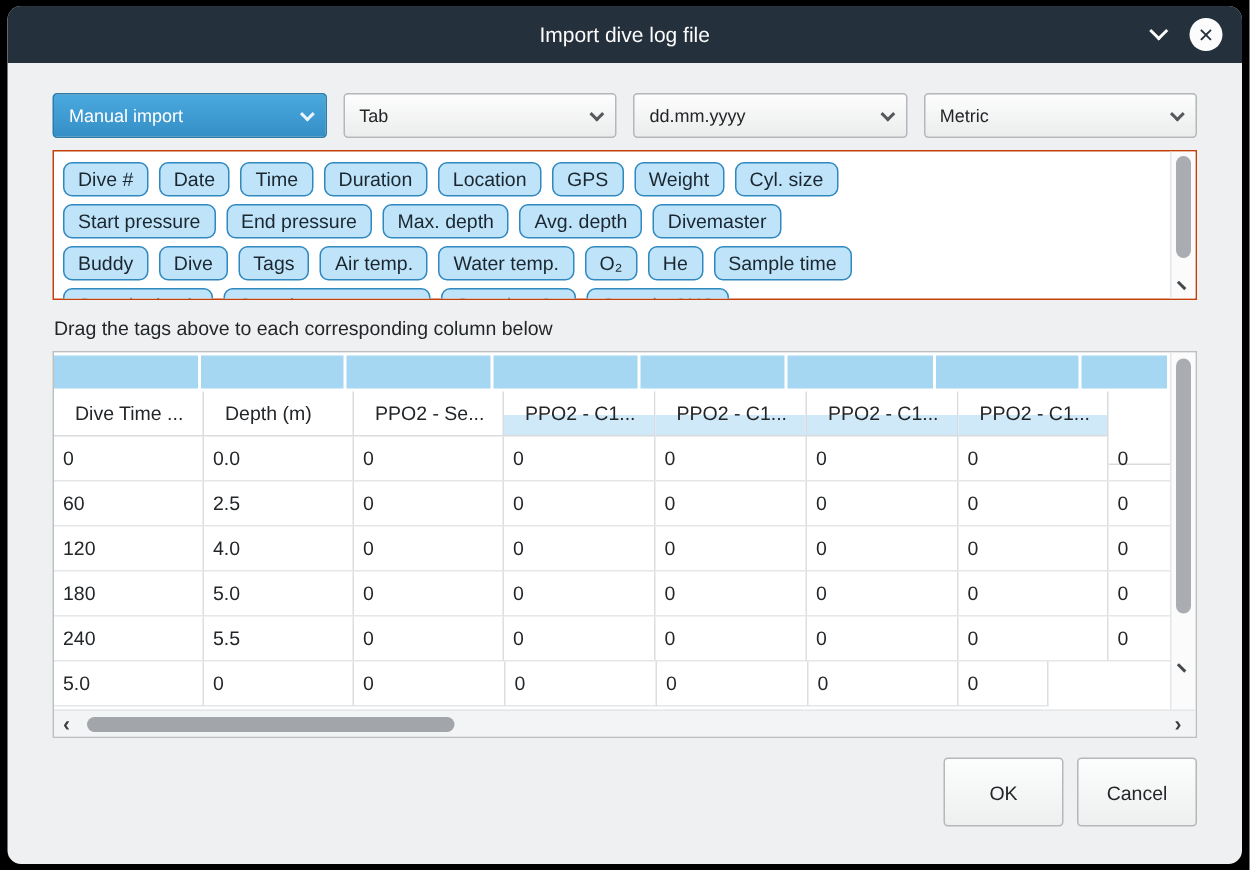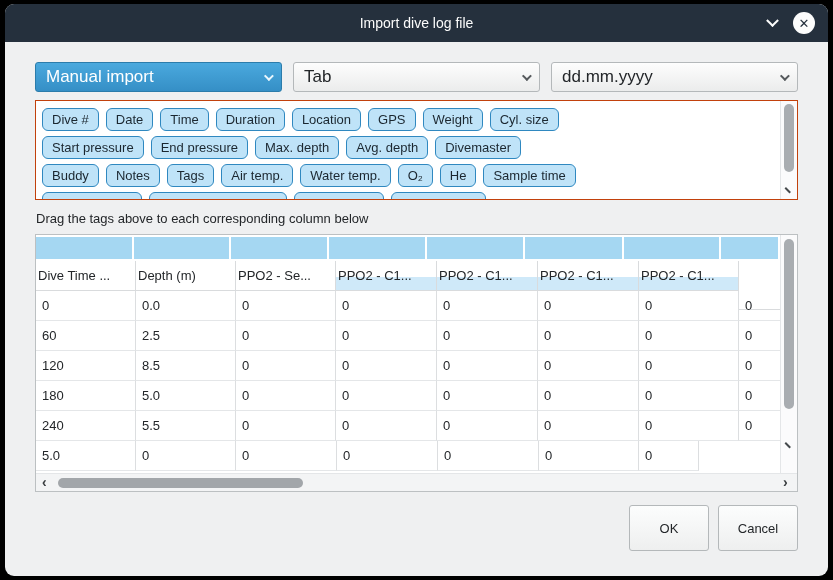--- a/index.html
+++ b/index.html
@@ -36,21 +36,21 @@
   }
   .close-btn span { color: #25303d; font-size: 13px; font-weight: bold; line-height: 1; }
   
   .content { flex: 1; padding: 20px 30px 0 30px; display: flex; flex-direction: column; }
   
   .combo-row { display: flex; gap: 11px; margin-bottom: 8px; }
   .combo {
     flex: 1; height: 30px; border: 1px solid #b4b8ba; border-radius: 3px;
     background: linear-gradient(#fdfdfd, #ebecec);
     display: flex; align-items: center; justify-content: space-between;
-    padding: 4px 10px; font-size: 17px; color: #232629; cursor: pointer;
+    padding: 4px 10px; font-size: 12px; color: #232629; cursor: pointer;
   }
   .combo .chev {
     width: 7px; height: 7px; border-right: 2px solid #55595c; border-bottom: 2px solid #55595c;
     transform: rotate(45deg) translateY(-2px); flex: 0 0 auto; margin-left: 8px;
   }
   .combo.accent {
     background: linear-gradient(#4aa9de, #358fc6);
     border-color: #2b7cab; color: #fff;
   }
   .combo.accent .chev { border-color: #eaf6fd; }
@@ -83,21 +83,21 @@
   .table-frame {
     position: relative; background: #fff; border: 1px solid #bcc0c2;
     height: 258px; overflow: hidden;
   }
   .grid { position: absolute; left: 0; top: 0; right: 17px; bottom: 18px; overflow: hidden; }
   .drop-row { display: flex; height: 26px; padding: 2px 0; background: #fff; }
   .drop-cell { background: #a5d7f2; height: 22px; margin-right: 2px; cursor: pointer; }
   .head-row { display: flex; height: 30px; }
   .hcell {
     border-right: 1px solid #d9dbdd; border-bottom: 1px solid #d9dbdd;
-    font-size: 13px; color: #232629; line-height: 29px; padding-left: 2px;
+    font-size: 13px; color: #232629; line-height: 29px; padding-left: 14px;
     overflow: hidden; white-space: nowrap; flex: 0 0 auto;
   }
   .hcell.hl { background: linear-gradient(#ffffff 55%, #cfe9f9 55%); }
   .trow { display: flex; height: 30px; }
   .tcell {
     border-right: 1px solid #dcdee0; border-bottom: 1px solid #e4e6e8;
     font-size: 13px; color: #232629; line-height: 29px; padding-left: 6px;
     overflow: hidden; white-space: nowrap; flex: 0 0 auto;
   }
   .table-vscroll {
@@ -148,20 +148,24 @@
         <div class="combo accent">
           <span>Manual import</span>
           <span class="chev"></span>
         </div>
         <div class="combo">
           <span>Tab</span>
           <span class="chev"></span>
         </div>
         <div class="combo">
           <span>dd.mm.yyyy</span>
+          <span class="chev"></span>
+        </div>
+        <div class="combo">
+          <span>Metric</span>
           <span class="chev"></span>
         </div>
       </div>
 
     <div class="tag-area">
       <div id="tag-rows">
           <div class="tag-row">
             <span class="tag">Dive #</span>
             <span class="tag">Date</span>
             <span class="tag">Time</span>
@@ -173,21 +177,21 @@
           </div>
           <div class="tag-row">
             <span class="tag">Start pressure</span>
             <span class="tag">End pressure</span>
             <span class="tag">Max. depth</span>
             <span class="tag">Avg. depth</span>
             <span class="tag">Divemaster</span>
           </div>
           <div class="tag-row">
             <span class="tag">Buddy</span>
-            <span class="tag">Notes</span>
+            <span class="tag">Dive</span>
             <span class="tag">Tags</span>
             <span class="tag">Air temp.</span>
             <span class="tag">Water temp.</span>
             <span class="tag">O₂</span>
             <span class="tag">He</span>
             <span class="tag">Sample time</span>
           </div>
           <div class="tag-row">
             <span class="tag">Sample depth</span>
             <span class="tag">Sample temperature</span>
@@ -241,21 +245,21 @@
               <div class="tcell" style="width: 100px;">2.5</div>
               <div class="tcell" style="width: 100px;">0</div>
               <div class="tcell" style="width: 101px;">0</div>
               <div class="tcell" style="width: 101px;">0</div>
               <div class="tcell" style="width: 101px;">0</div>
               <div class="tcell" style="width: 100px;">0</div>
               <div class="tcell" style="width: 60px;">0</div>
             </div>
             <div class="trow">
               <div class="tcell" style="width: 100px;">120</div>
-              <div class="tcell" style="width: 100px;">8.5</div>
+              <div class="tcell" style="width: 100px;">4.0</div>
               <div class="tcell" style="width: 100px;">0</div>
               <div class="tcell" style="width: 101px;">0</div>
               <div class="tcell" style="width: 101px;">0</div>
               <div class="tcell" style="width: 101px;">0</div>
               <div class="tcell" style="width: 100px;">0</div>
               <div class="tcell" style="width: 60px;">0</div>
             </div>
             <div class="trow">
               <div class="tcell" style="width: 100px;">180</div>
               <div class="tcell" style="width: 100px;">5.0</div>

